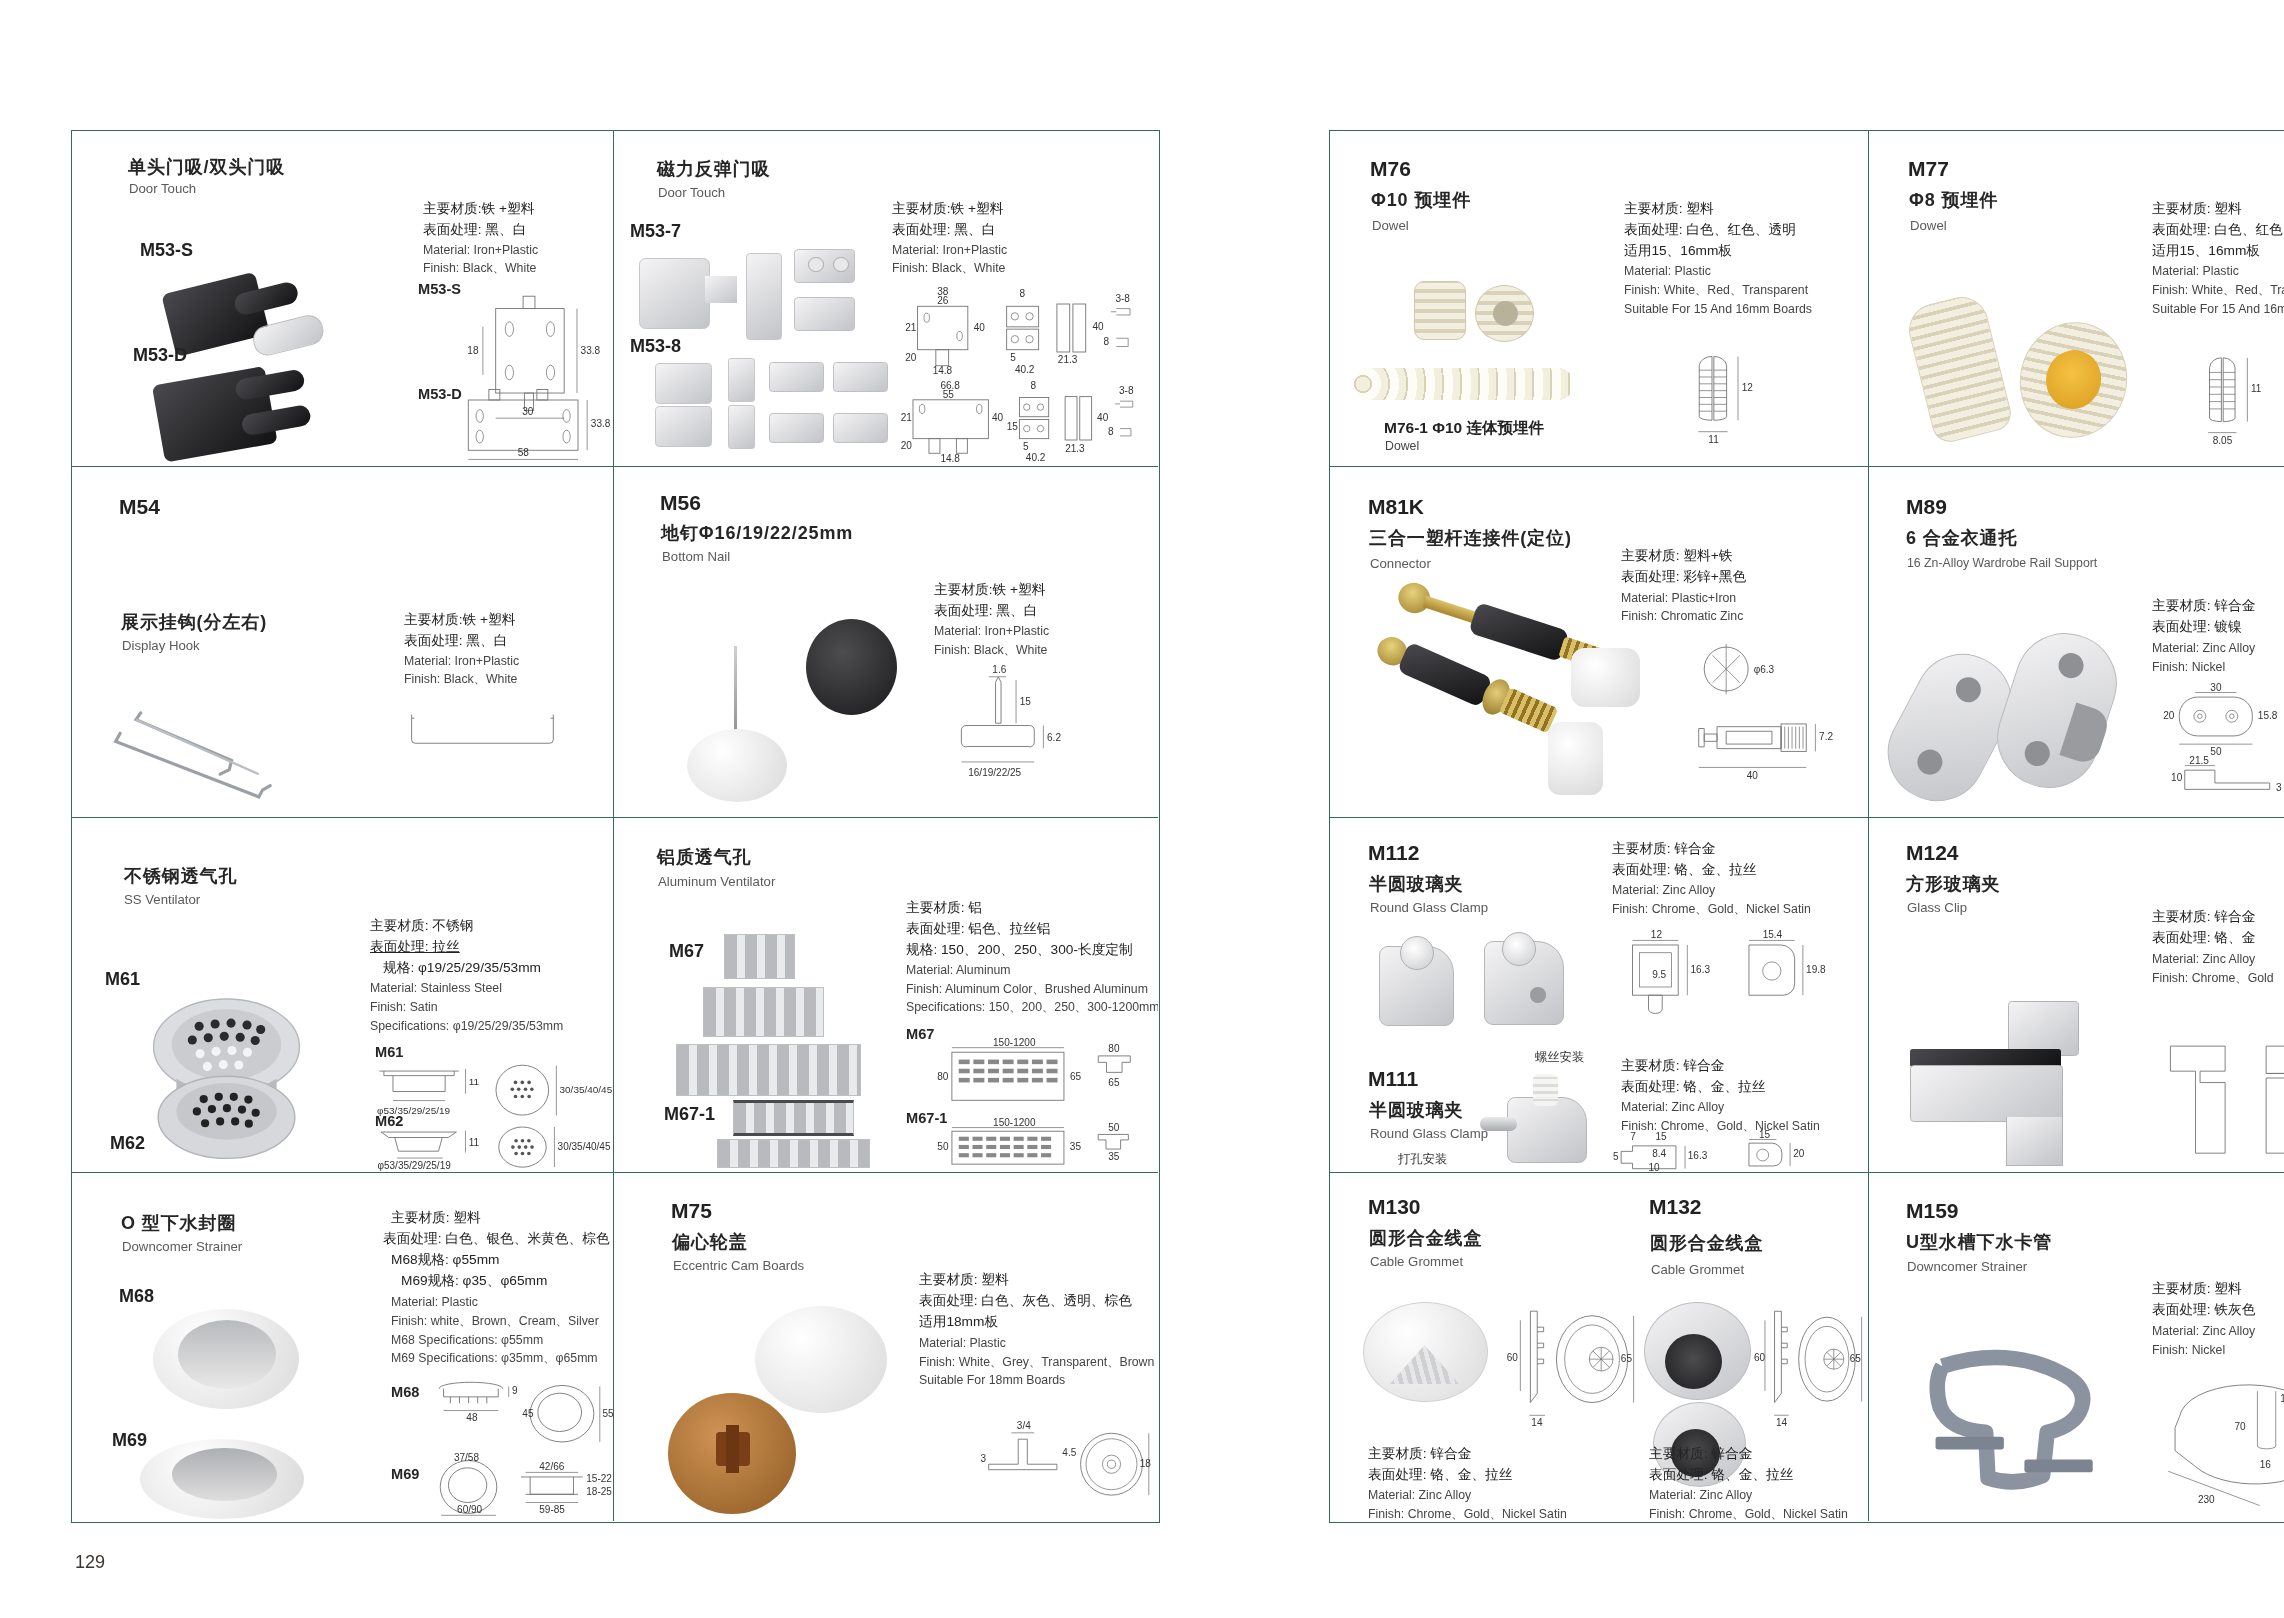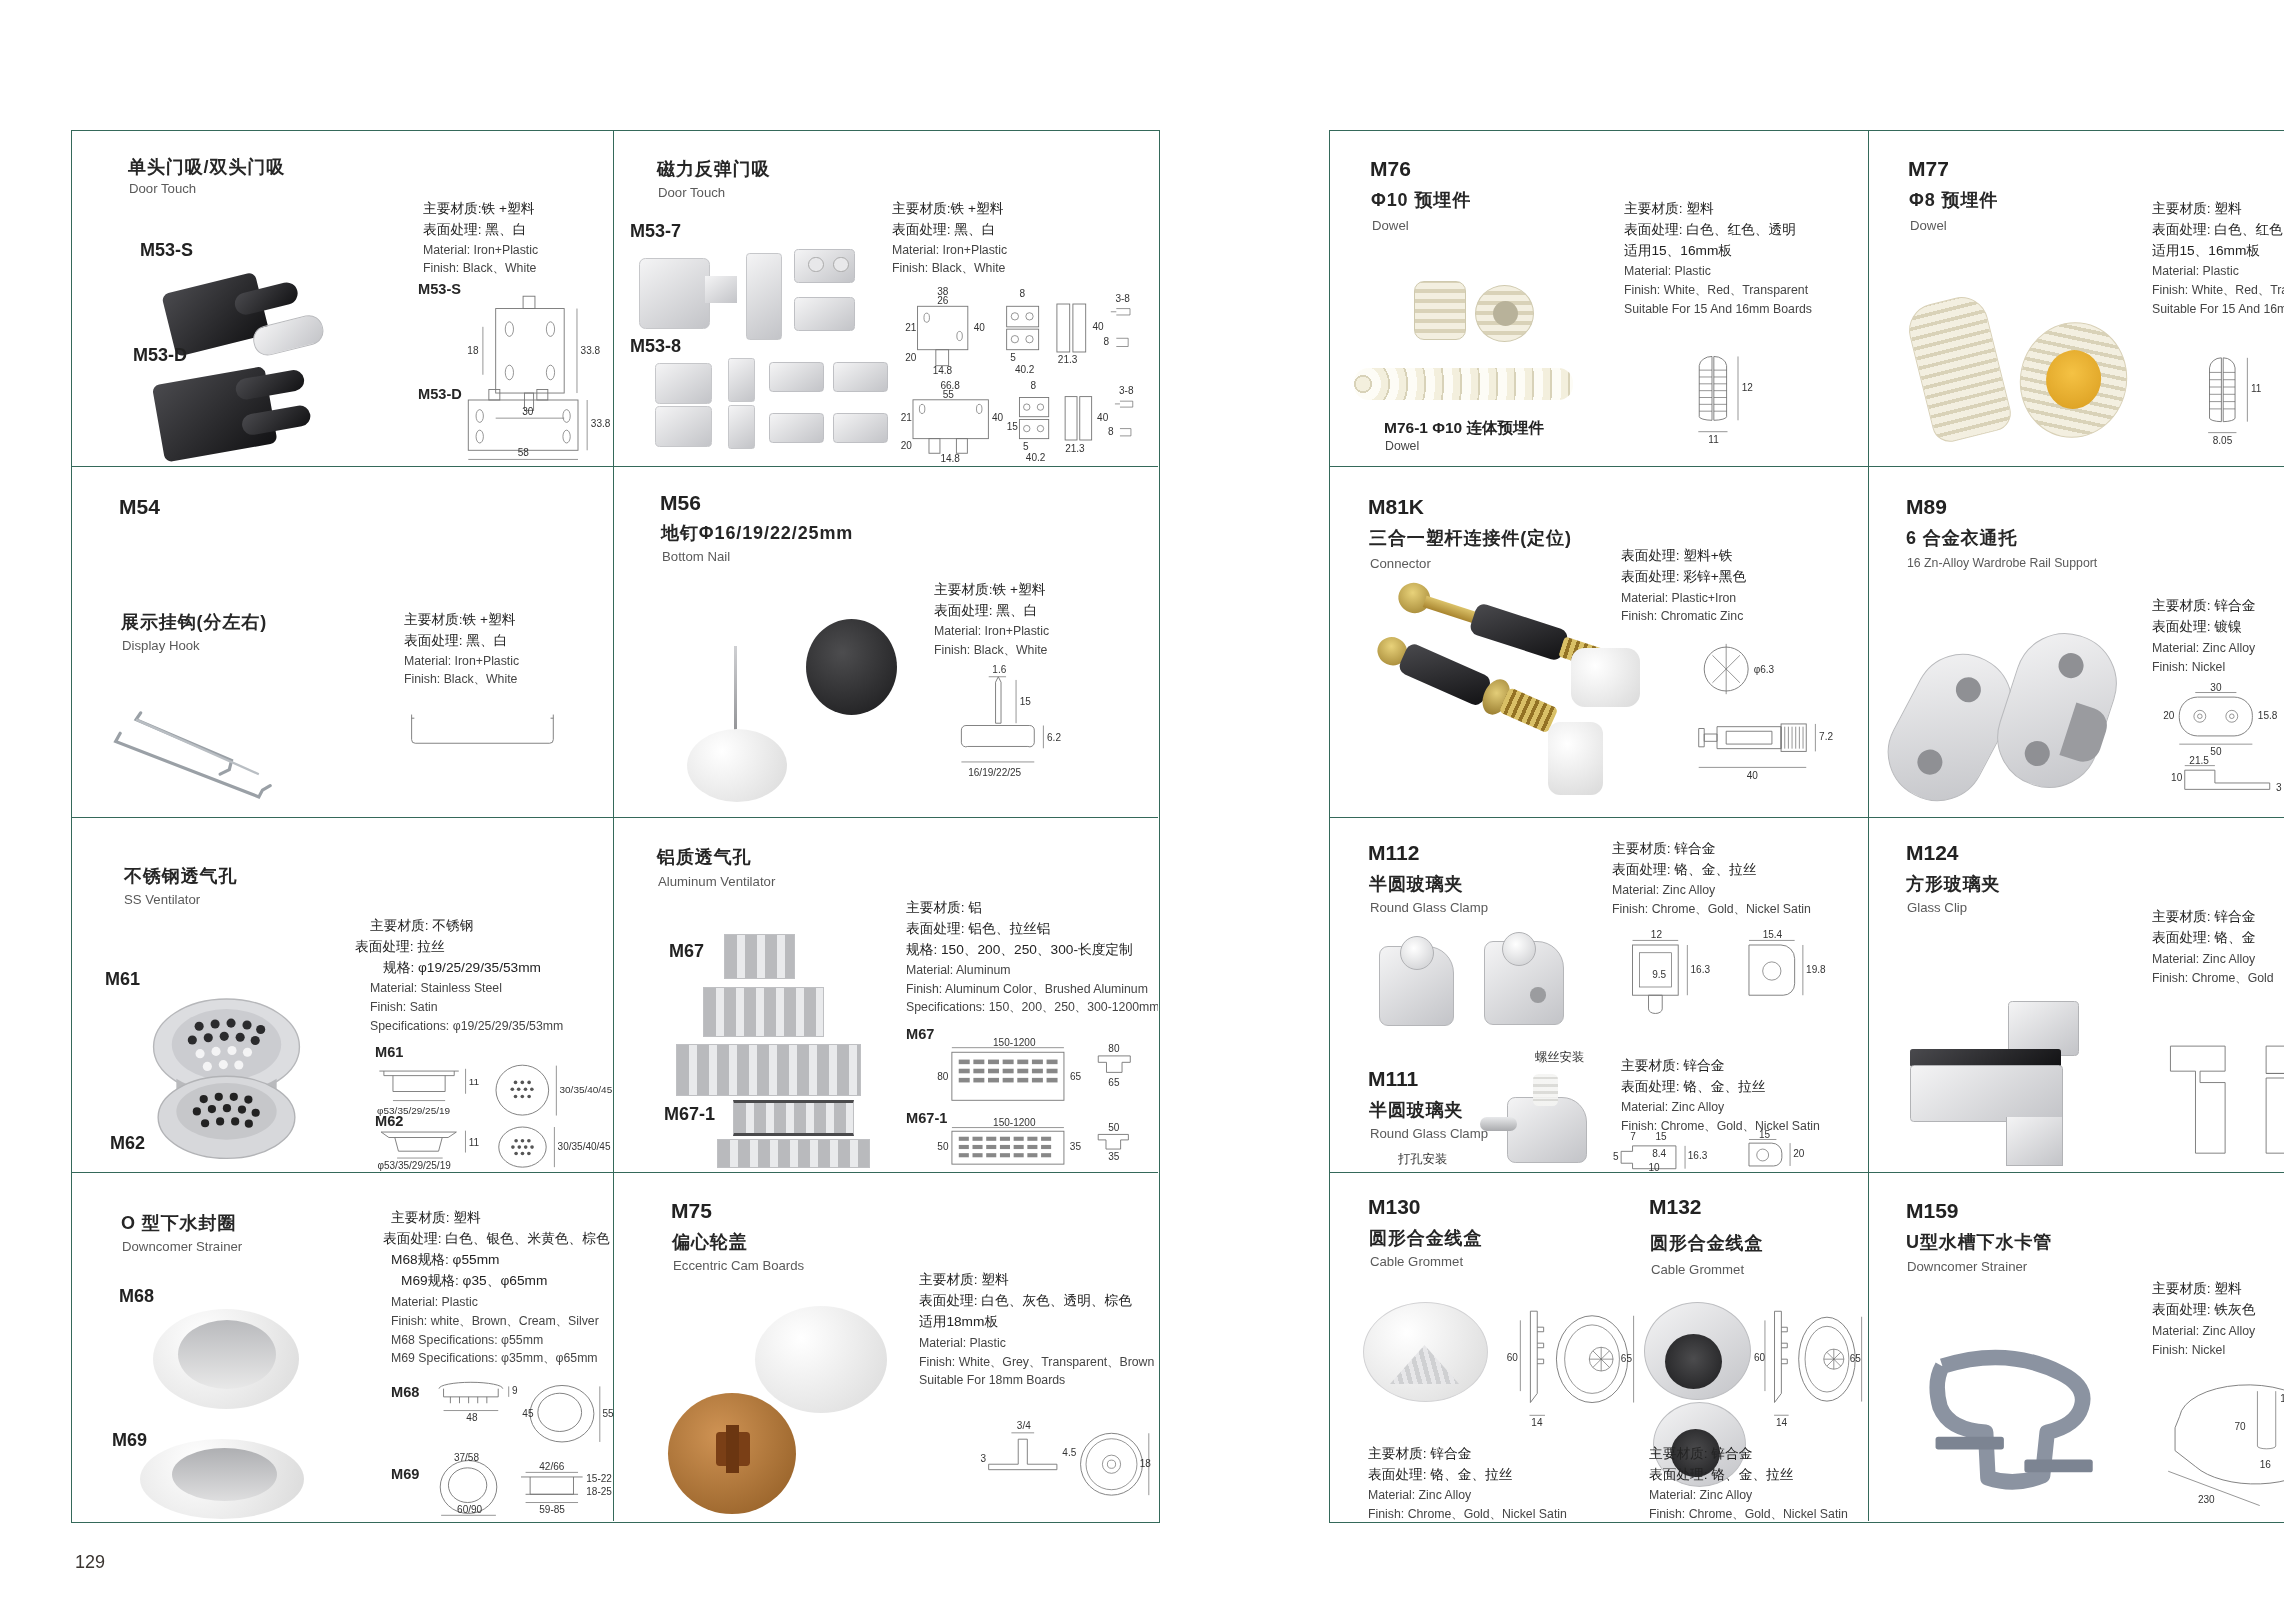--- a/index.html
+++ b/index.html
@@ -235,21 +235,21 @@
       <text class="dim" x="208" y="168">6.2</text>
       <line class="thin" x1="20" y1="215" x2="180" y2="215"></line>
       <text class="dim" x="35" y="245">16/19/22/25</text>
     </svg>
   </div>
 
   <div class="cell" id="l5" style="left:71px;top:818px;width:542px;height:354px;">
     <div class="tcn" style="left:53px;top:46px;">不锈钢透气孔</div>
     <div class="ten" style="left:53px;top:74px;">SS Ventilator</div>
     <div class="scn" style="left:299px;top:98px;">主要材质: 不锈钢</div>
-    <div class="scn" style="left:284px;top:119px;">表面处理: 拉丝</div>
+    <div class="scn" style="left:299px;top:119px;text-decoration:underline;">表面处理: 拉丝</div>
     <div class="scn" style="left:312px;top:140px;">规格: φ19/25/29/35/53mm</div>
     <div class="sen" style="left:299px;top:161px;">Material: Stainless Steel</div>
     <div class="sen" style="left:299px;top:180px;">Finish: Satin</div>
     <div class="sen" style="left:299px;top:199px;">Specifications: φ19/25/29/35/53mm</div>
 
     <div class="code2" style="left:34px;top:151px;">M61</div>
     <svg style="left:78px;top:174px;" width="155" height="137" viewBox="0 0 340 300">
       <ellipse cx="170" cy="120" rx="160" ry="105" fill="#dcdde0" stroke="#b6b7ba" stroke-width="3"></ellipse>
       <ellipse cx="170" cy="115" rx="120" ry="78" fill="#cbccd0"></ellipse>
       <path d="M60,190 a160,105 0 0 0 220,0 v60 a150,70 0 0 1 -220,0 z" fill="#b9babd"></path>
@@ -591,21 +591,21 @@
       <text class="dim" x="136" y="102">11</text>
       <line class="thin" x1="42" y1="192" x2="104" y2="192"></line>
       <text class="dim" x="52" y="217">8.05</text>
     </svg>
   </div>
 
   <div class="cell" id="r3" style="left:1329px;top:468px;width:539px;height:349px;">
     <div class="code" style="left:39px;top:27px;">M81K</div>
     <div class="tcn" style="left:40px;top:58px;">三合一塑杆连接件(定位)</div>
     <div class="ten" style="left:41px;top:88px;">Connector</div>
-    <div class="scn" style="left:292px;top:78px;">表面处理: 塑料+铁</div>
+    <div class="scn" style="left:292px;top:78px;">主要材质: 塑料+铁</div>
     <div class="scn" style="left:292px;top:99px;">表面处理: 彩锌+黑色</div>
     <div class="sen" style="left:292px;top:121px;">Material: Plastic+Iron</div>
     <div class="sen" style="left:292px;top:139px;">Finish: Chromatic Zinc</div>
     <div class="ph" style="left:59px;top:128px;width:238px;height:100px;transform:rotate(18deg);">
       <div class="abs" style="left:0;top:18px;width:32px;height:30px;border-radius:50%;background:radial-gradient(circle at 40% 35%,#e8d27a,#9a7c2c);"></div>
       <div class="abs" style="left:27px;top:26.5px;width:55px;height:12.8px;background:linear-gradient(180deg,#dcc36a,#a8842e);"></div>
       <div class="abs dark" style="left:78px;top:17.4px;width:96px;height:32px;border-radius:9px;"></div>
       <div class="abs" style="left:171px;top:23px;width:55px;height:21px;background:repeating-linear-gradient(90deg,#d9c066 0 4.6px,#937224 4.6px 8.2px);border-radius:3.7px;"></div>
     </div>
     <div class="ph" style="left:32px;top:192px;width:238px;height:100px;transform:rotate(24deg);">

